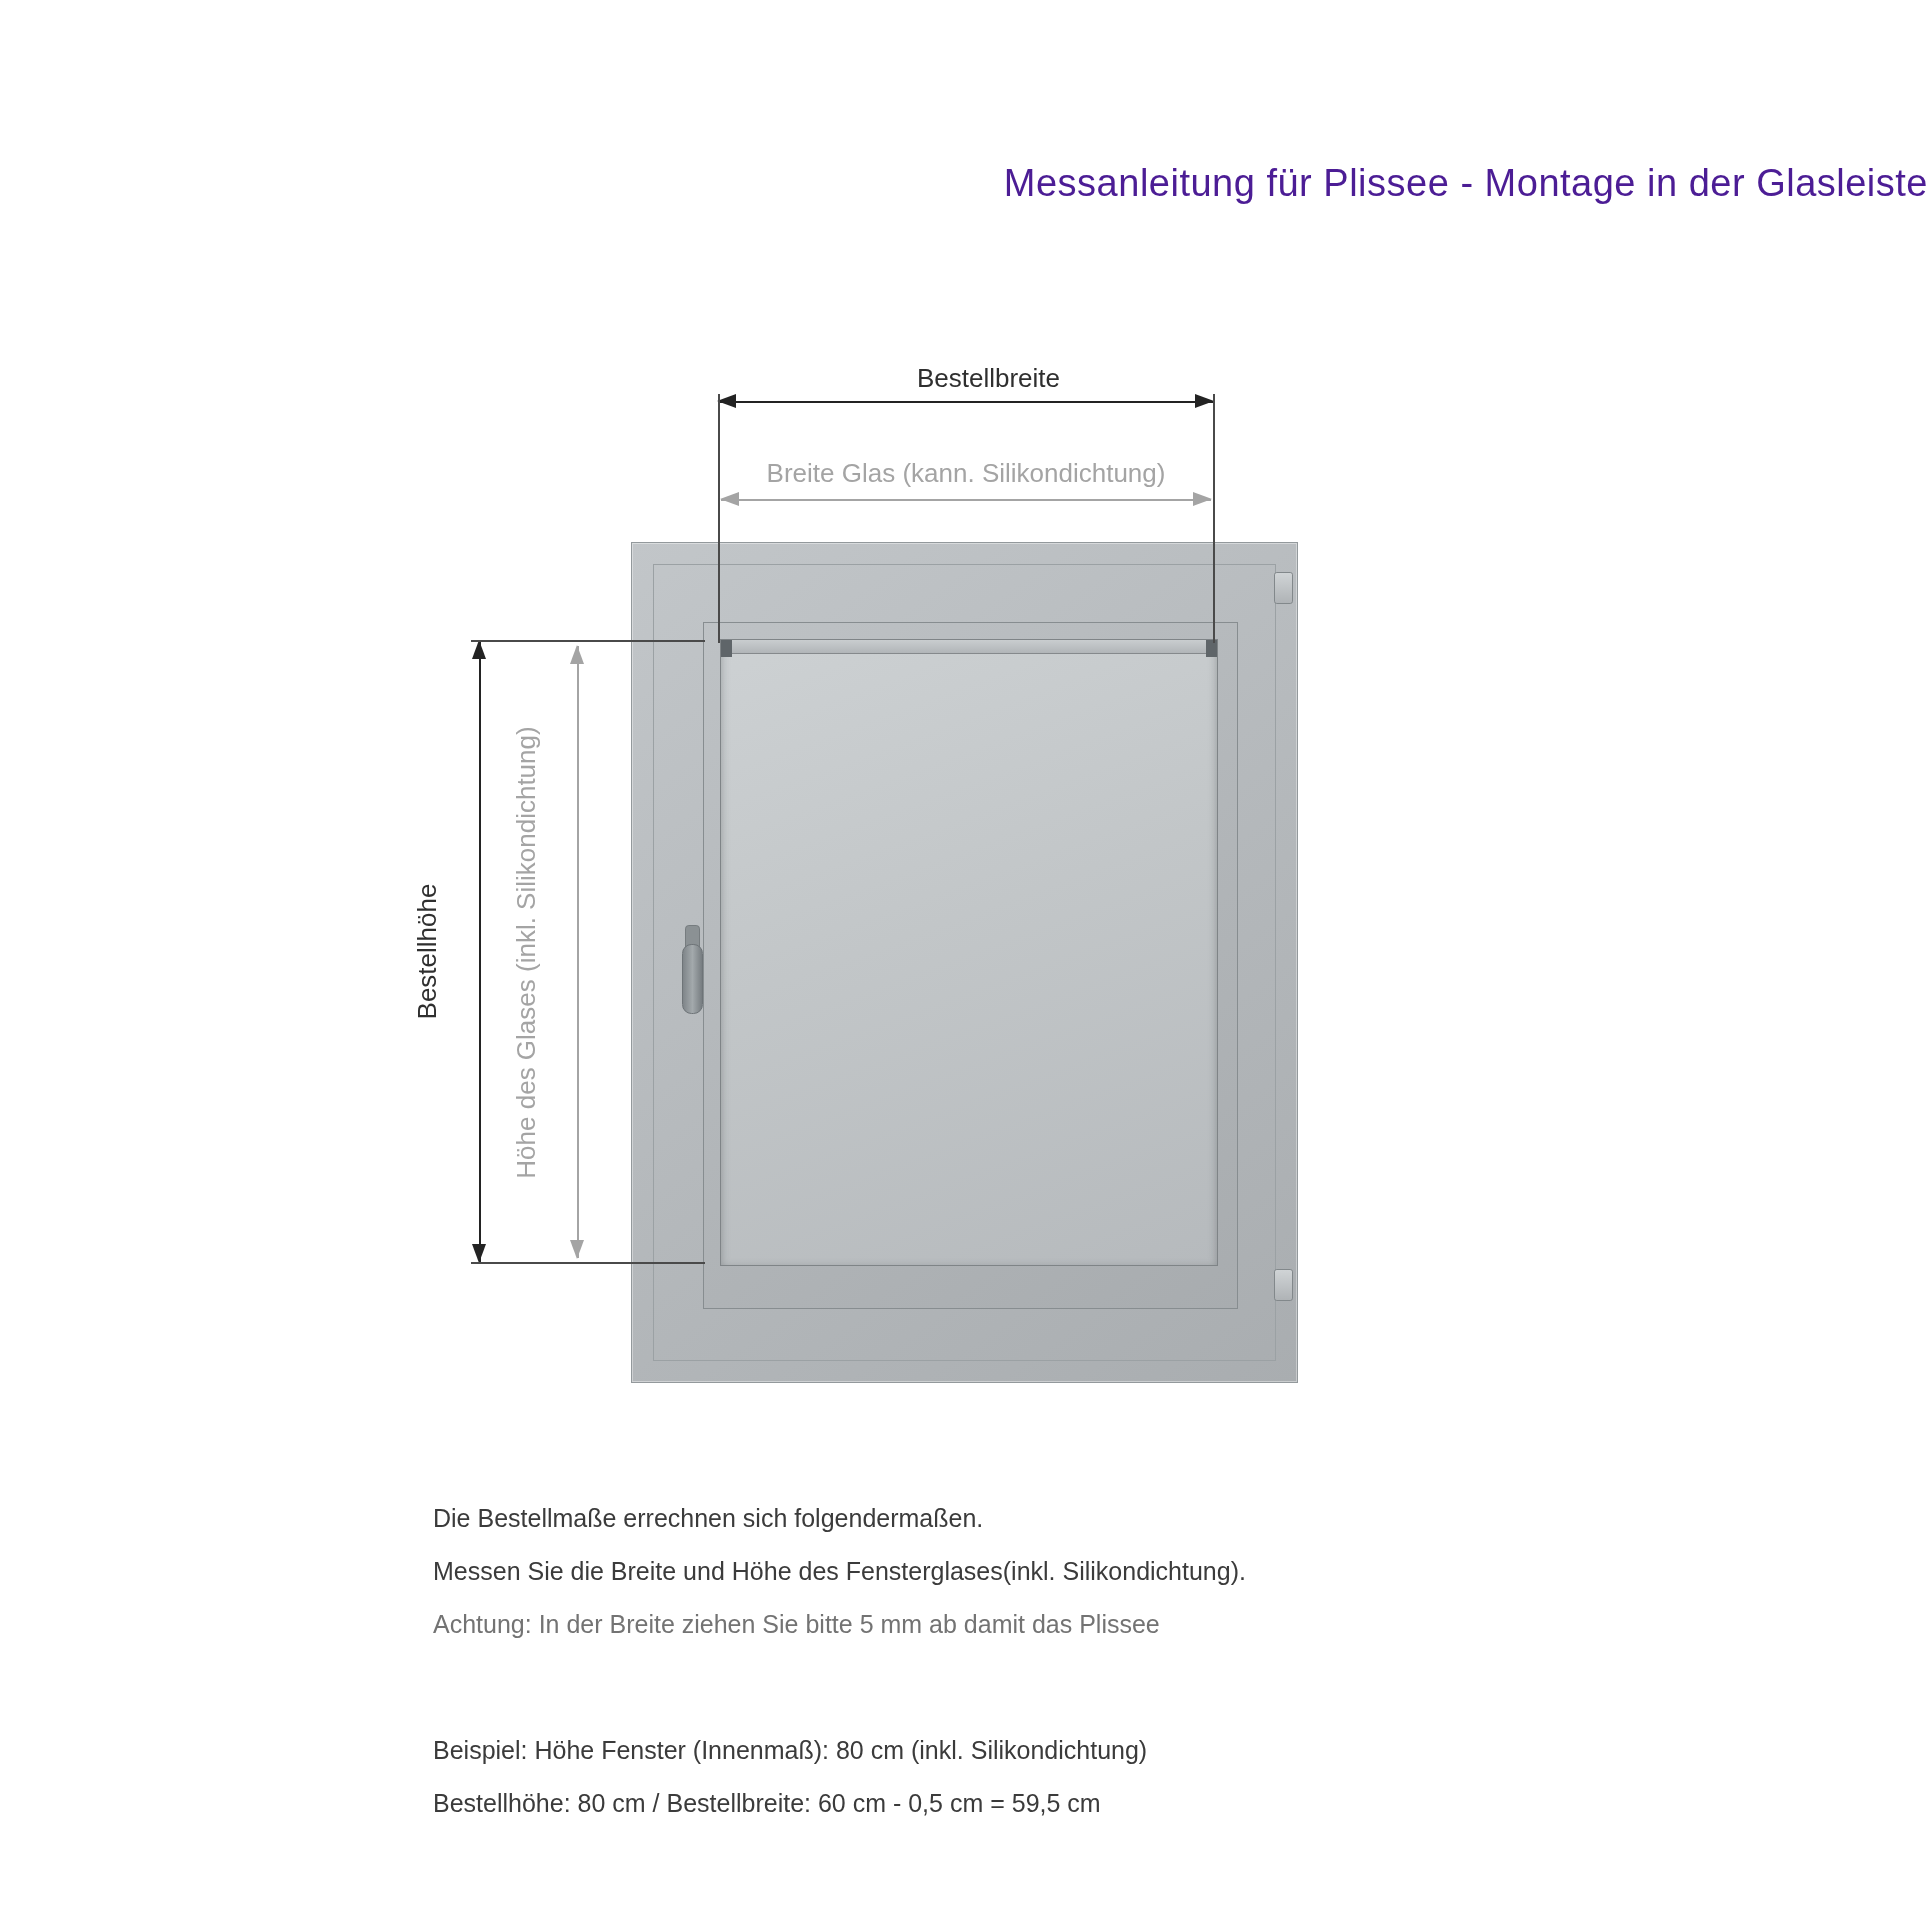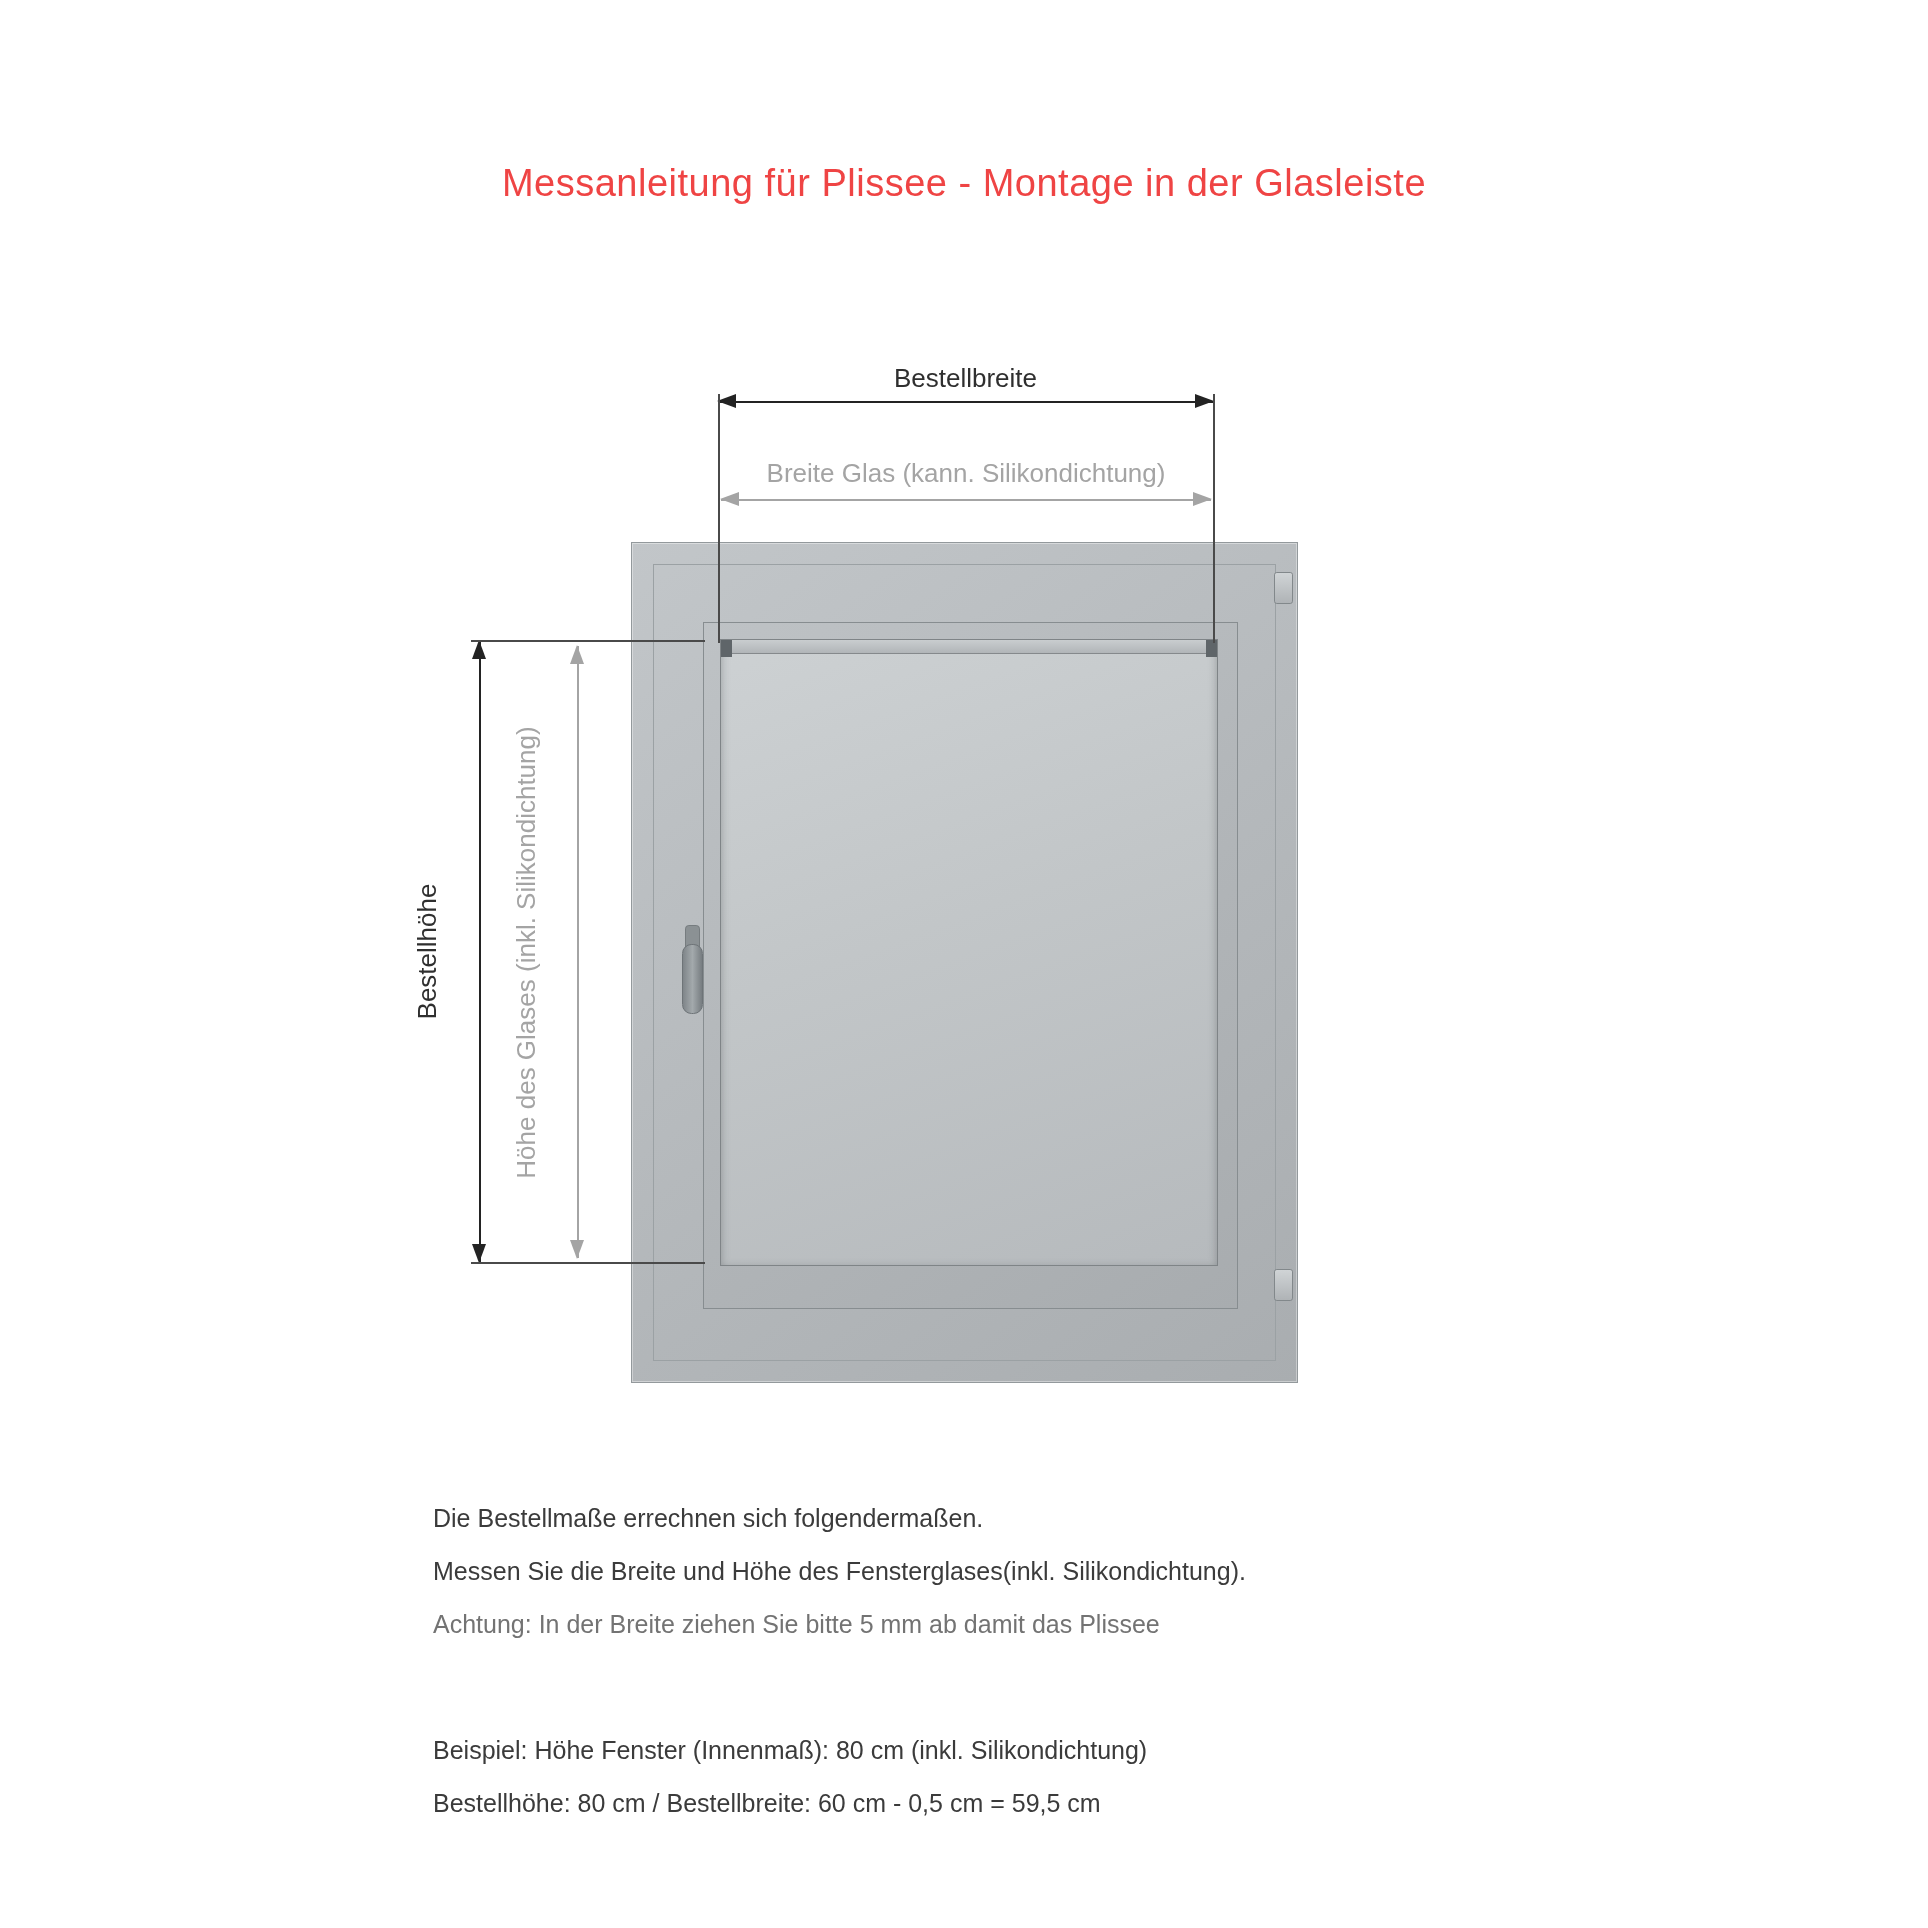--- a/index.html
+++ b/index.html
@@ -4,21 +4,21 @@
 <style>
   html,body { margin:0; padding:0; background:#ffffff; }
   #canvas {
     position:relative; width:1928px; height:1928px; background:#ffffff;
     overflow:hidden; font-family:"Liberation Sans", sans-serif;
   }
 
   
   .title {
     position:absolute; left:0; top:162px; width:100%;
-    text-align:center; font-size:38px; color:#ef4444; letter-spacing:0.5px;
+    text-align:right; font-size:38px; color:#4c1d95; letter-spacing:0.5px;
   }
   .dim-label { position:absolute; text-align:center; font-size:26px; color:#2f2f2f; }
   .dim-label.gray { color:#a4a4a4; }
 
   .vlabel { position:absolute; display:flex; align-items:center; justify-content:center; }
   .vlabel span { transform:rotate(-90deg); white-space:nowrap; font-size:26px; color:#2f2f2f; }
   .vlabel.gray span { color:#a4a4a4; }
 
   
   .arrow-h { position:absolute; height:1.9px; background:#232323; }
@@ -111,21 +111,21 @@
       </div>
     </div>
     <div class="handle">
       <div class="base"></div>
       <div class="grip"></div>
     </div>
     <div class="hinge top"></div>
     <div class="hinge bottom"></div>
   </div>
 
-  <div class="dim-label" style="left:718px; top:363px; width:495px;">Bestellbreite</div>
+  <div class="dim-label" style="left:741px; top:363px; width:495px;">Bestellbreite</div>
   <div class="arrow-h" style="left:718px; top:401px; width:495px;"></div>
 
   <div class="dim-label gray" style="left:721px; top:458px; width:490px;">Breite Glas (kann. Silikondichtung)</div>
   <div class="arrow-h gray" style="left:721px; top:499px; width:490px;"></div>
 
   <div class="ext-line" style="left:718px; top:394px; width:1.9px; height:249px;"></div>
   <div class="ext-line" style="left:1213px; top:394px; width:1.9px; height:249px;"></div>
 
   <div class="vlabel" style="left:407px; top:641px; width:41px; height:621px;">
     <span>Bestellhöhe</span>

